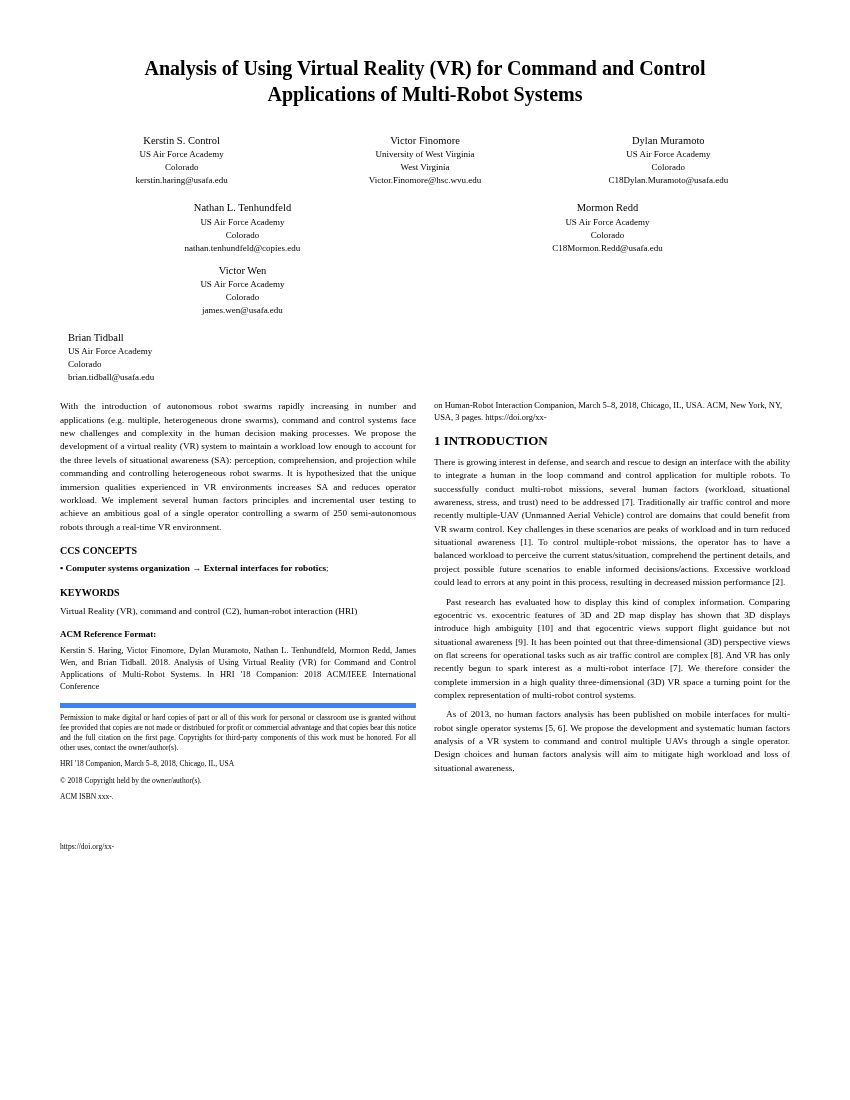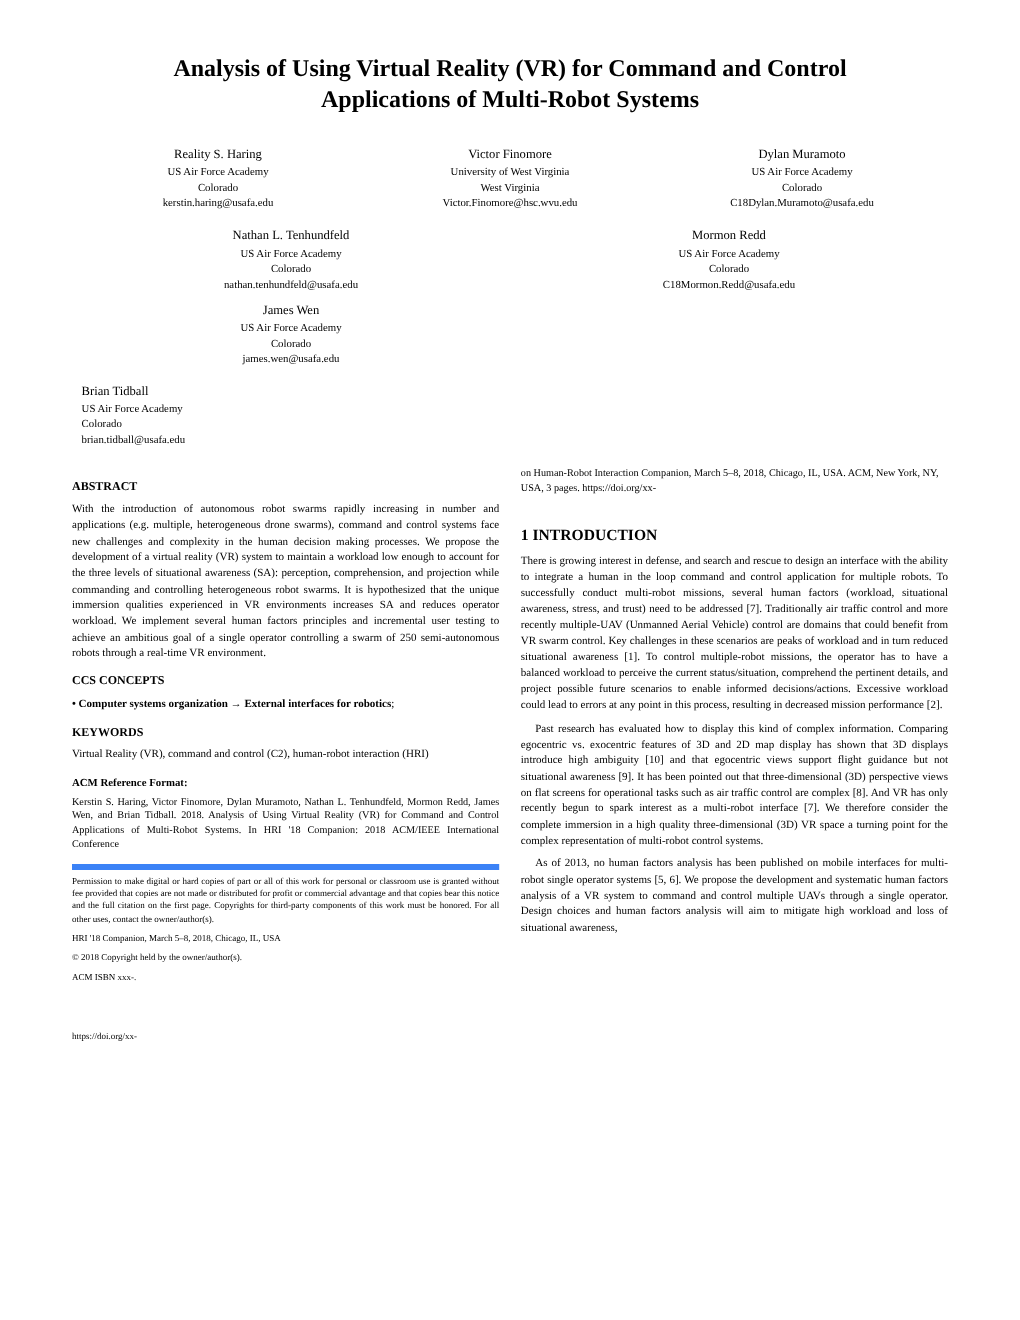--- a/index.html
+++ b/index.html
@@ -8,21 +8,21 @@
       font-family: 'Times New Roman', Times, serif;
       font-size: 10px;
       color: #000;
       width: 850px;
       min-height: 1100px;
     }
     .page {
       width: 850px;
       min-height: 1100px;
       background: #fff;
-      padding: 44px 60px 50px 60px;
+      padding: 55px 60px 50px 60px;
     }
     .title-section {
       text-align: center;
       margin-bottom: 22px;
     }
     .main-title {
       font-size: 20px;
       font-weight: bold;
       line-height: 1.3;
       margin-bottom: 0;
@@ -87,21 +87,21 @@
     .footnote-box {
       border-top: 5px solid #3b82f6;
       margin-top: 10px;
       padding-top: 5px;
       font-size: 8px;
       line-height: 1.4;
     }
     .right-top-note {
       font-size: 8.5px;
       line-height: 1.4;
-      margin-bottom: 24px;
+      margin-bottom: 8px;
       text-align: left;
     }
     .concepts-line {
       font-size: 9.2px;
       line-height: 1.5;
     }
   </style>
 </head>
 <body>
 
@@ -109,21 +109,21 @@
 
   <div class="title-section">
     <h1 class="main-title">
       <span>Analysis of Using Virtual Reality (VR) for Command and Control</span><br>
       <span>Applications of Multi-Robot Systems</span>
     </h1>
   </div>
 
   <div class="authors-grid">
     <div class="author-block">
-      <div class="author-name">Reality S. Haring</div>
+      <div class="author-name">Kerstin S. Control</div>
       <div class="author-inst">US Air Force Academy</div>
       <div class="author-state">Colorado</div>
       <div class="author-email">kerstin.haring@usafa.edu</div>
     </div>
     <div class="author-block">
       <div class="author-name">Victor Finomore</div>
       <div class="author-inst">University of West Virginia</div>
       <div class="author-state">West Virginia</div>
       <div class="author-email">Victor.Finomore@hsc.wvu.edu</div>
     </div>
@@ -133,50 +133,49 @@
       <div class="author-state">Colorado</div>
       <div class="author-email">C18Dylan.Muramoto@usafa.edu</div>
     </div>
   </div>
 
   <div style="display:grid;grid-template-columns:1fr 1fr;text-align:center;margin-bottom:5px;">
     <div class="author-block">
       <div class="author-name">Nathan L. Tenhundfeld</div>
       <div class="author-inst">US Air Force Academy</div>
       <div class="author-state">Colorado</div>
-      <div class="author-email">nathan.tenhundfeld@usafa.edu</div>
+      <div class="author-email">nathan.tenhundfeld@copies.edu</div>
     </div>
     <div class="author-block">
       <div class="author-name">Mormon Redd</div>
       <div class="author-inst">US Air Force Academy</div>
       <div class="author-state">Colorado</div>
       <div class="author-email">C18Mormon.Redd@usafa.edu</div>
     </div>
     <div class="author-block">
-      <div class="author-name">James Wen</div>
+      <div class="author-name">Victor Wen</div>
       <div class="author-inst">US Air Force Academy</div>
       <div class="author-state">Colorado</div>
       <div class="author-email">james.wen@usafa.edu</div>
     </div>
   </div>
 
   <div style="text-align:left;margin-bottom:12px;">
     <div class="author-block">
       <div class="author-name">Brian Tidball</div>
       <div class="author-inst">US Air Force Academy</div>
       <div class="author-state">Colorado</div>
       <div class="author-email">brian.tidball@usafa.edu</div>
     </div>
   </div>
 
   <div class="two-col">
 
     <div class="left-col">
 
-      <div class="section-heading">ABSTRACT</div>
       <p>With the introduction of autonomous robot swarms rapidly increasing in number and applications (e.g. multiple, heterogeneous drone swarms), command and control systems face new challenges and complexity in the human decision making processes. We propose the development of a virtual reality (VR) system to maintain a workload low enough to account for the three levels of situational awareness (SA): perception, comprehension, and projection while commanding and controlling heterogeneous robot swarms. It is hypothesized that the unique immersion qualities experienced in VR environments increases SA and reduces operator workload. We implement several human factors principles and incremental user testing to achieve an ambitious goal of a single operator controlling a swarm of 250 semi-autonomous robots through a real-time VR environment.</p>
 
       <div class="section-heading">CCS CONCEPTS</div>
       <p class="concepts-line">
         <span class="bold">• Computer systems organization → External interfaces for robotics</span>;
       </p>
 
       <div class="section-heading">KEYWORDS</div>
       <p class="keywords-line">Virtual Reality (VR), command and control (C2), human-robot interaction (HRI)</p>
 

